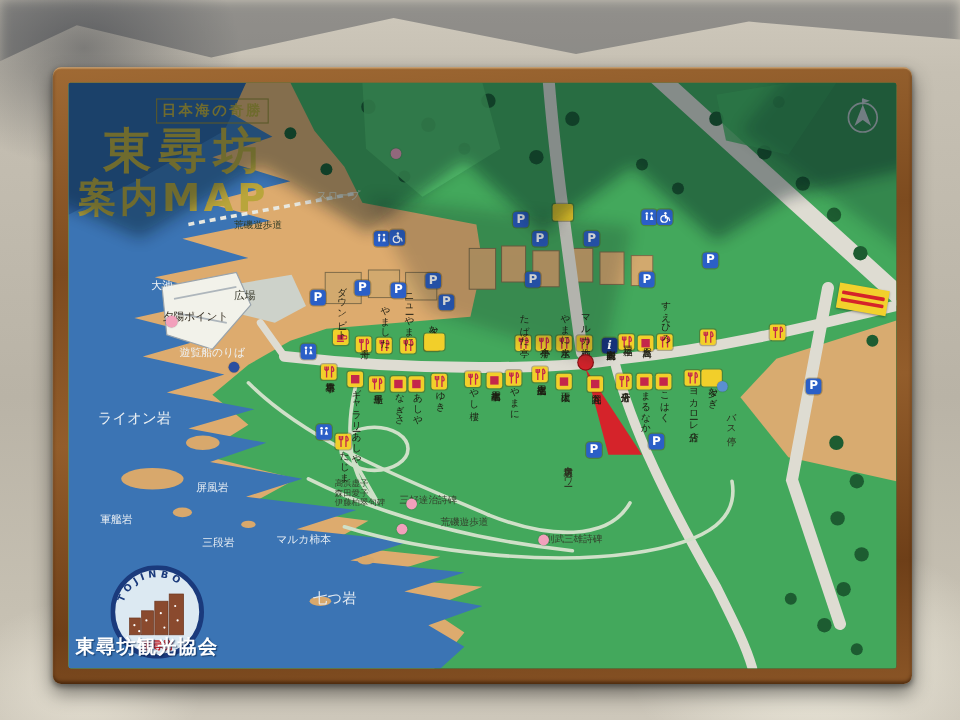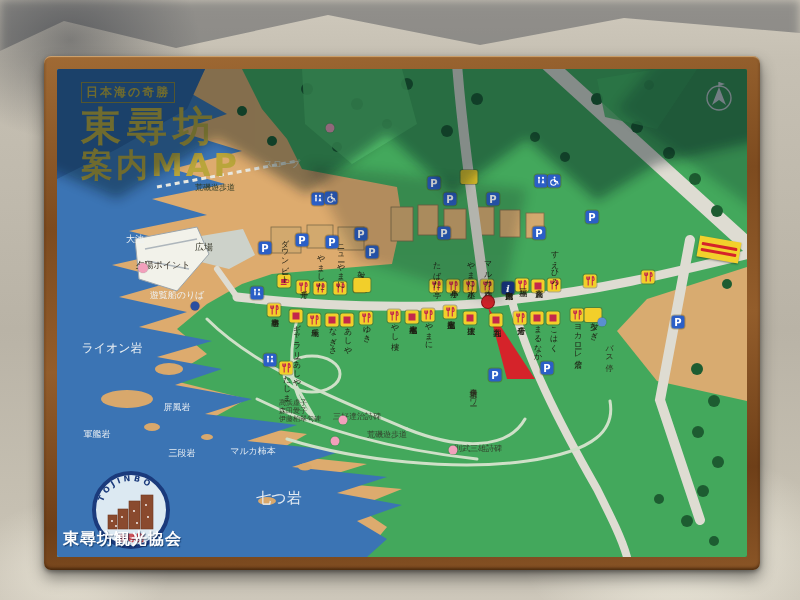--- a/index.html
+++ b/index.html
@@ -21,21 +21,21 @@
     border-radius:7px;box-sizing:border-box;padding:13px;
     background:linear-gradient(175deg,#a06a34 0%,#7d4b1f 30%,#935d2b 55%,#6e3f18 82%,#8a5526 100%);
     box-shadow:0 8px 16px rgba(0,0,0,.45),0 2px 4px rgba(0,0,0,.35),
       inset 0 1px 1px rgba(255,220,170,.55),inset 0 -2px 3px rgba(40,18,2,.6);}
   
   #map{position:relative;width:690px;height:488px;background:var(--land,#43a85c);
     overflow:hidden;border-radius:2px;box-shadow:inset 0 0 6px rgba(0,0,0,.5);}
   #map svg.base{position:absolute;left:0;top:0;}
   #layers{position:absolute;left:0;top:0;width:690px;height:488px;}
   
-  #title{position:absolute;left:24px;top:12px;color:var(--title_gold,#b9a53b);z-index:30;}
+  #title{position:absolute;left:8px;top:12px;color:var(--title_gold,#b9a53b);z-index:30;text-align:right;}
   #title .tagline{font-size:12px;font-weight:bold;letter-spacing:2px;
     border:1px solid rgba(150,135,50,.9);padding:1px 4px;display:inline-block;}
   #title .main{font-size:40px;font-weight:bold;letter-spacing:6px;line-height:1.15;}
   #title .sub{font-size:32px;font-weight:bold;letter-spacing:3px;line-height:1;}
   
   .wrap{position:absolute;transform:translate(-50%,-50%);z-index:20;}
   .mk{width:13px;height:13px;border-radius:2px;background:var(--marker_yellow,#f2cf2a);
     box-shadow:0 0 0 1px rgba(90,70,10,.35);display:flex;align-items:center;justify-content:center;}
   .mk.building{width:17px;height:14px;}
   .mk.blue{background:var(--parking_blue,#2b5fc7);color:#fff;font-size:10px;font-weight:bold;
@@ -544,21 +544,21 @@
         <div class="arealabel" style="left: 147px; top: 178px; color: rgb(58, 58, 44); font-size: 9px;">広場</div>
         <div class="arealabel" style="left: 225px; top: 95px; color: rgb(228, 224, 204); font-size: 9px;">スロープ</div>
         <div class="arealabel" style="left: 158px; top: 119px; color: rgb(46, 58, 36); font-size: 8px;">荒磯遊歩道</div>
         <div class="arealabel" style="left: 106px; top: 196px; color: rgb(58, 50, 38); font-size: 9px;">夕陽ポイント</div>
         <div class="arealabel" style="left: 120px; top: 226px; color: rgb(238, 242, 244); font-size: 9px;">遊覧船のりば</div>
         <div class="arealabel" style="left: 55px; top: 280px; color: rgb(238, 242, 244); font-size: 12px;">ライオン岩</div>
         <div class="arealabel" style="left: 120px; top: 338px; color: rgb(230, 236, 242); font-size: 9px;">屏風岩</div>
         <div class="arealabel" style="left: 40px; top: 365px; color: rgb(230, 236, 242); font-size: 9px;">軍艦岩</div>
         <div class="arealabel" style="left: 125px; top: 384px; color: rgb(230, 236, 242); font-size: 9px;">三段岩</div>
         <div class="arealabel" style="left: 196px; top: 382px; color: rgb(230, 236, 242); font-size: 9px;">マルカ柿本</div>
-        <div class="arealabel" style="left: 222px; top: 430px; color: rgb(230, 236, 242); font-size: 15px;">七つ岩</div>
+        <div class="arealabel" style="left: 222px; top: 430px; color: rgb(230, 236, 242); font-size: 12px;">七つ岩</div>
         <div class="arealabel" style="left: 300px; top: 348px; color: rgb(51, 64, 44); font-size: 8px;">三好達治詩碑</div>
         <div class="arealabel" style="left: 243px; top: 342px; color: rgb(51, 64, 44); font-size: 7px;">高浜虚子
 森田愛子
 伊藤柏翠句碑</div>
         <div class="arealabel" style="left: 421px; top: 380px; color: rgb(51, 64, 44); font-size: 8px; text-align: center;">則武三雄詩碑</div>
         <div class="arealabel" style="left: 330px; top: 366px; color: rgb(51, 64, 44); font-size: 8px;">荒磯遊歩道</div>
         <div class="arealabel vert" style="left: 416px; top: 314px; color: rgb(44, 44, 30); font-size: 8px;">東尋坊タワー</div>
         <div class="arealabel vert" style="left: 552px; top: 270px; color: rgb(44, 44, 30); font-size: 8px;">バス停</div>
       </div>
 

